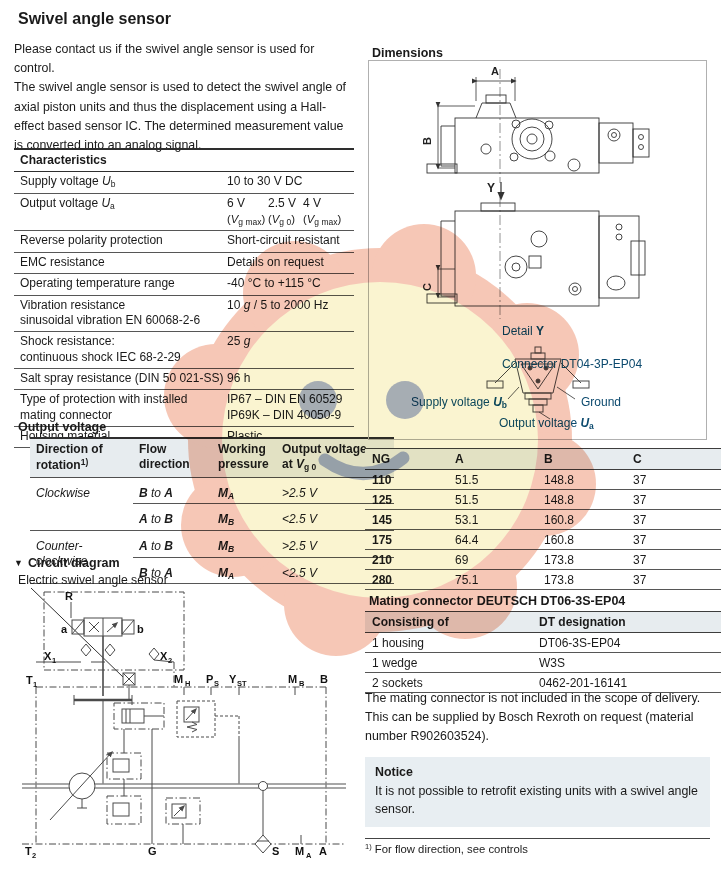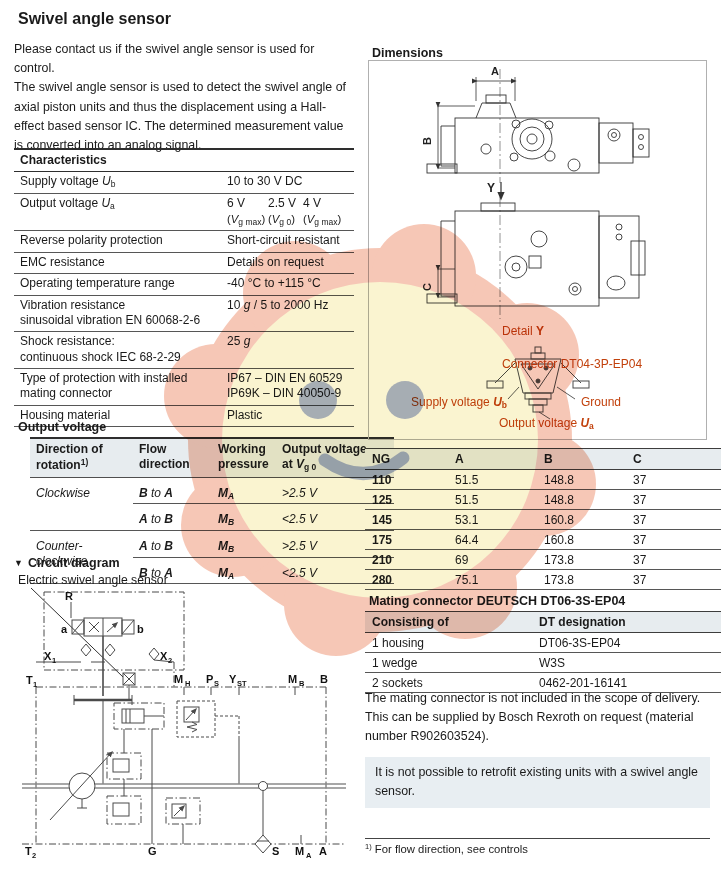--- a/index.html
+++ b/index.html
@@ -45,21 +45,21 @@
   .n1{width:76px;}.n2{width:82px;}.n3{width:82px;}.n4{width:105px;}
   .m1{width:160px;}.m2{width:185px;}
 
   .notice{background:#e8eef2;width:345px;box-sizing:border-box;padding:6px 10px 8px 10px;font-size:12.4px;line-height:1.5;}
   .notice .t{font-weight:bold;}
   .fnrule{width:345px;border-top:1.5px solid #444;}
   .footnote{font-size:11.3px;}
   .fsup{font-size:7.5px;vertical-align:4px;}
 
   .dimbox{width:339px;height:380px;border:1px solid #b0b0b0;position:absolute;box-sizing:border-box;}
-  .dimbox .dtx{position:absolute;font-size:12px;color:#c2410c;}
+  .dimbox .dtx{position:absolute;font-size:12px;color:#0c4a6e;}
 
   .circ-head .tri{font-size:9px;margin-right:5px;vertical-align:1px;}
   .circ-cap{font-size:12.2px;}
 
   svg text{font-family:"Liberation Sans",sans-serif;}
   .pl{font-size:11px;font-weight:bold;fill:#111;}
   .sb{font-size:7.5px;font-weight:bold;fill:#111;}
   .dl{font-size:11px;font-weight:bold;fill:#222;}
 
   .watermark{position:absolute;left:160px;top:220px;width:440px;height:440px;
@@ -108,20 +108,24 @@
           <td class="lab"><span>Operating temperature range</span></td>
           <td><span>-40 °C to +115 °C</span></td>
         </tr>
     <tr class="r">
           <td class="lab"><span>Vibration resistance</span><br><span>sinusoidal vibration EN 60068-2-6</span></td>
           <td><span>10 </span><span class="seg-i">g</span><span> / 5 to 2000 Hz</span></td>
         </tr>
     <tr class="r">
           <td class="lab"><span>Shock resistance:</span><br><span>continuous shock IEC 68-2-29</span></td>
           <td><span>25 </span><span class="seg-i">g</span></td>
+        </tr>
+    <tr class="r">
+          <td class="lab"><span>Salt spray resistance (DIN 50 021-SS)</span></td>
+          <td><span>96 h</span></td>
         </tr>
     <tr class="r">
           <td class="lab"><span>Type of protection with installed</span><br><span>mating connector</span></td>
           <td><span>IP67 – DIN EN 60529</span><br><span>IP69K – DIN 40050-9</span></td>
         </tr>
     <tr class="r">
           <td class="lab"><span>Housing material</span></td>
           <td><span>Plastic</span></td>
         </tr>
   </tbody>
@@ -442,20 +446,21 @@
     <tr>
           <td>2 sockets</td>
           <td>0462-201-16141</td>
         </tr>
   </tbody>
     </table>
 
   <div class="abs body-text" style="left:365px;top:689px;width:345px;">The mating connector is not included in the scope of delivery. This can be supplied by Bosch Rexroth on request (material number R902603524).</div>
 
   <div class="abs notice" style="left:365px;top:757px;">
+    <div class="t">Notice</div>
     <div>It is not possible to retrofit existing units with a swivel angle sensor.</div>
   </div>
 
   <div class="abs fnrule" style="left:365px;top:838px;"></div>
   <div class="abs footnote" style="left:365px;top:842px;">
     <span class="fsup">1)</span>
     <span>For flow direction, see controls</span>
   </div>
 
   <svg class="watermark" viewBox="0 0 440 440">

